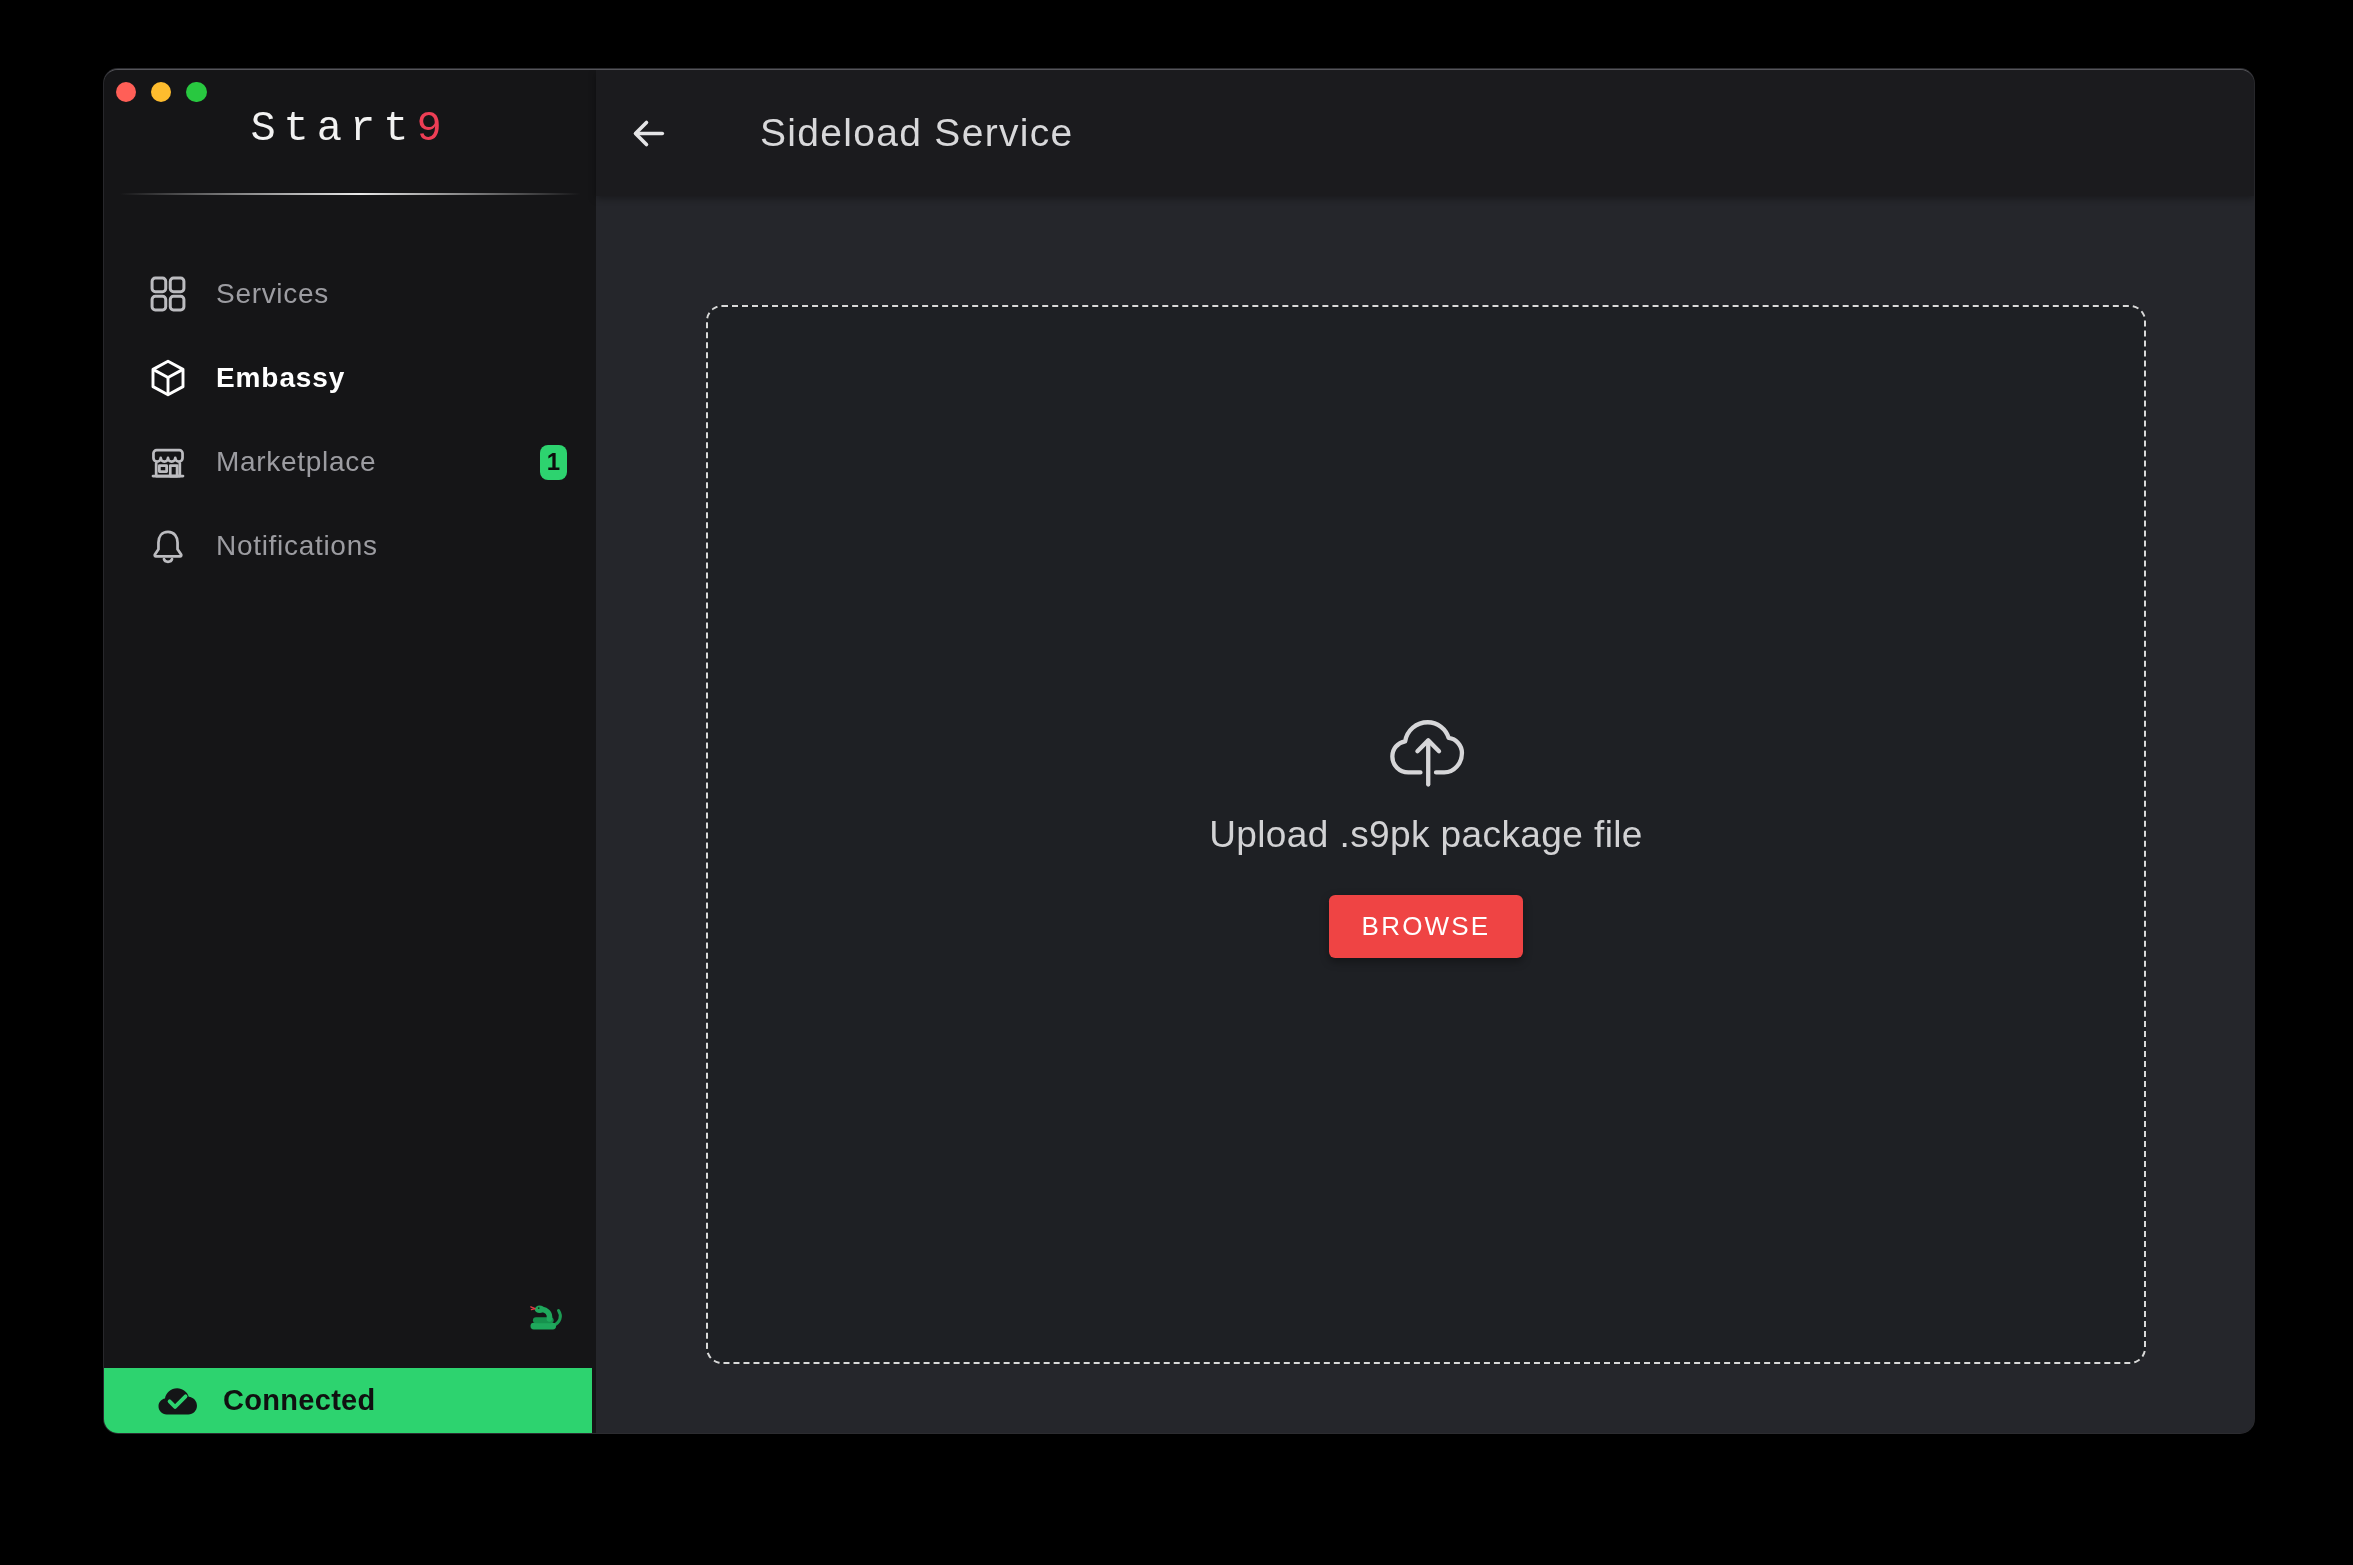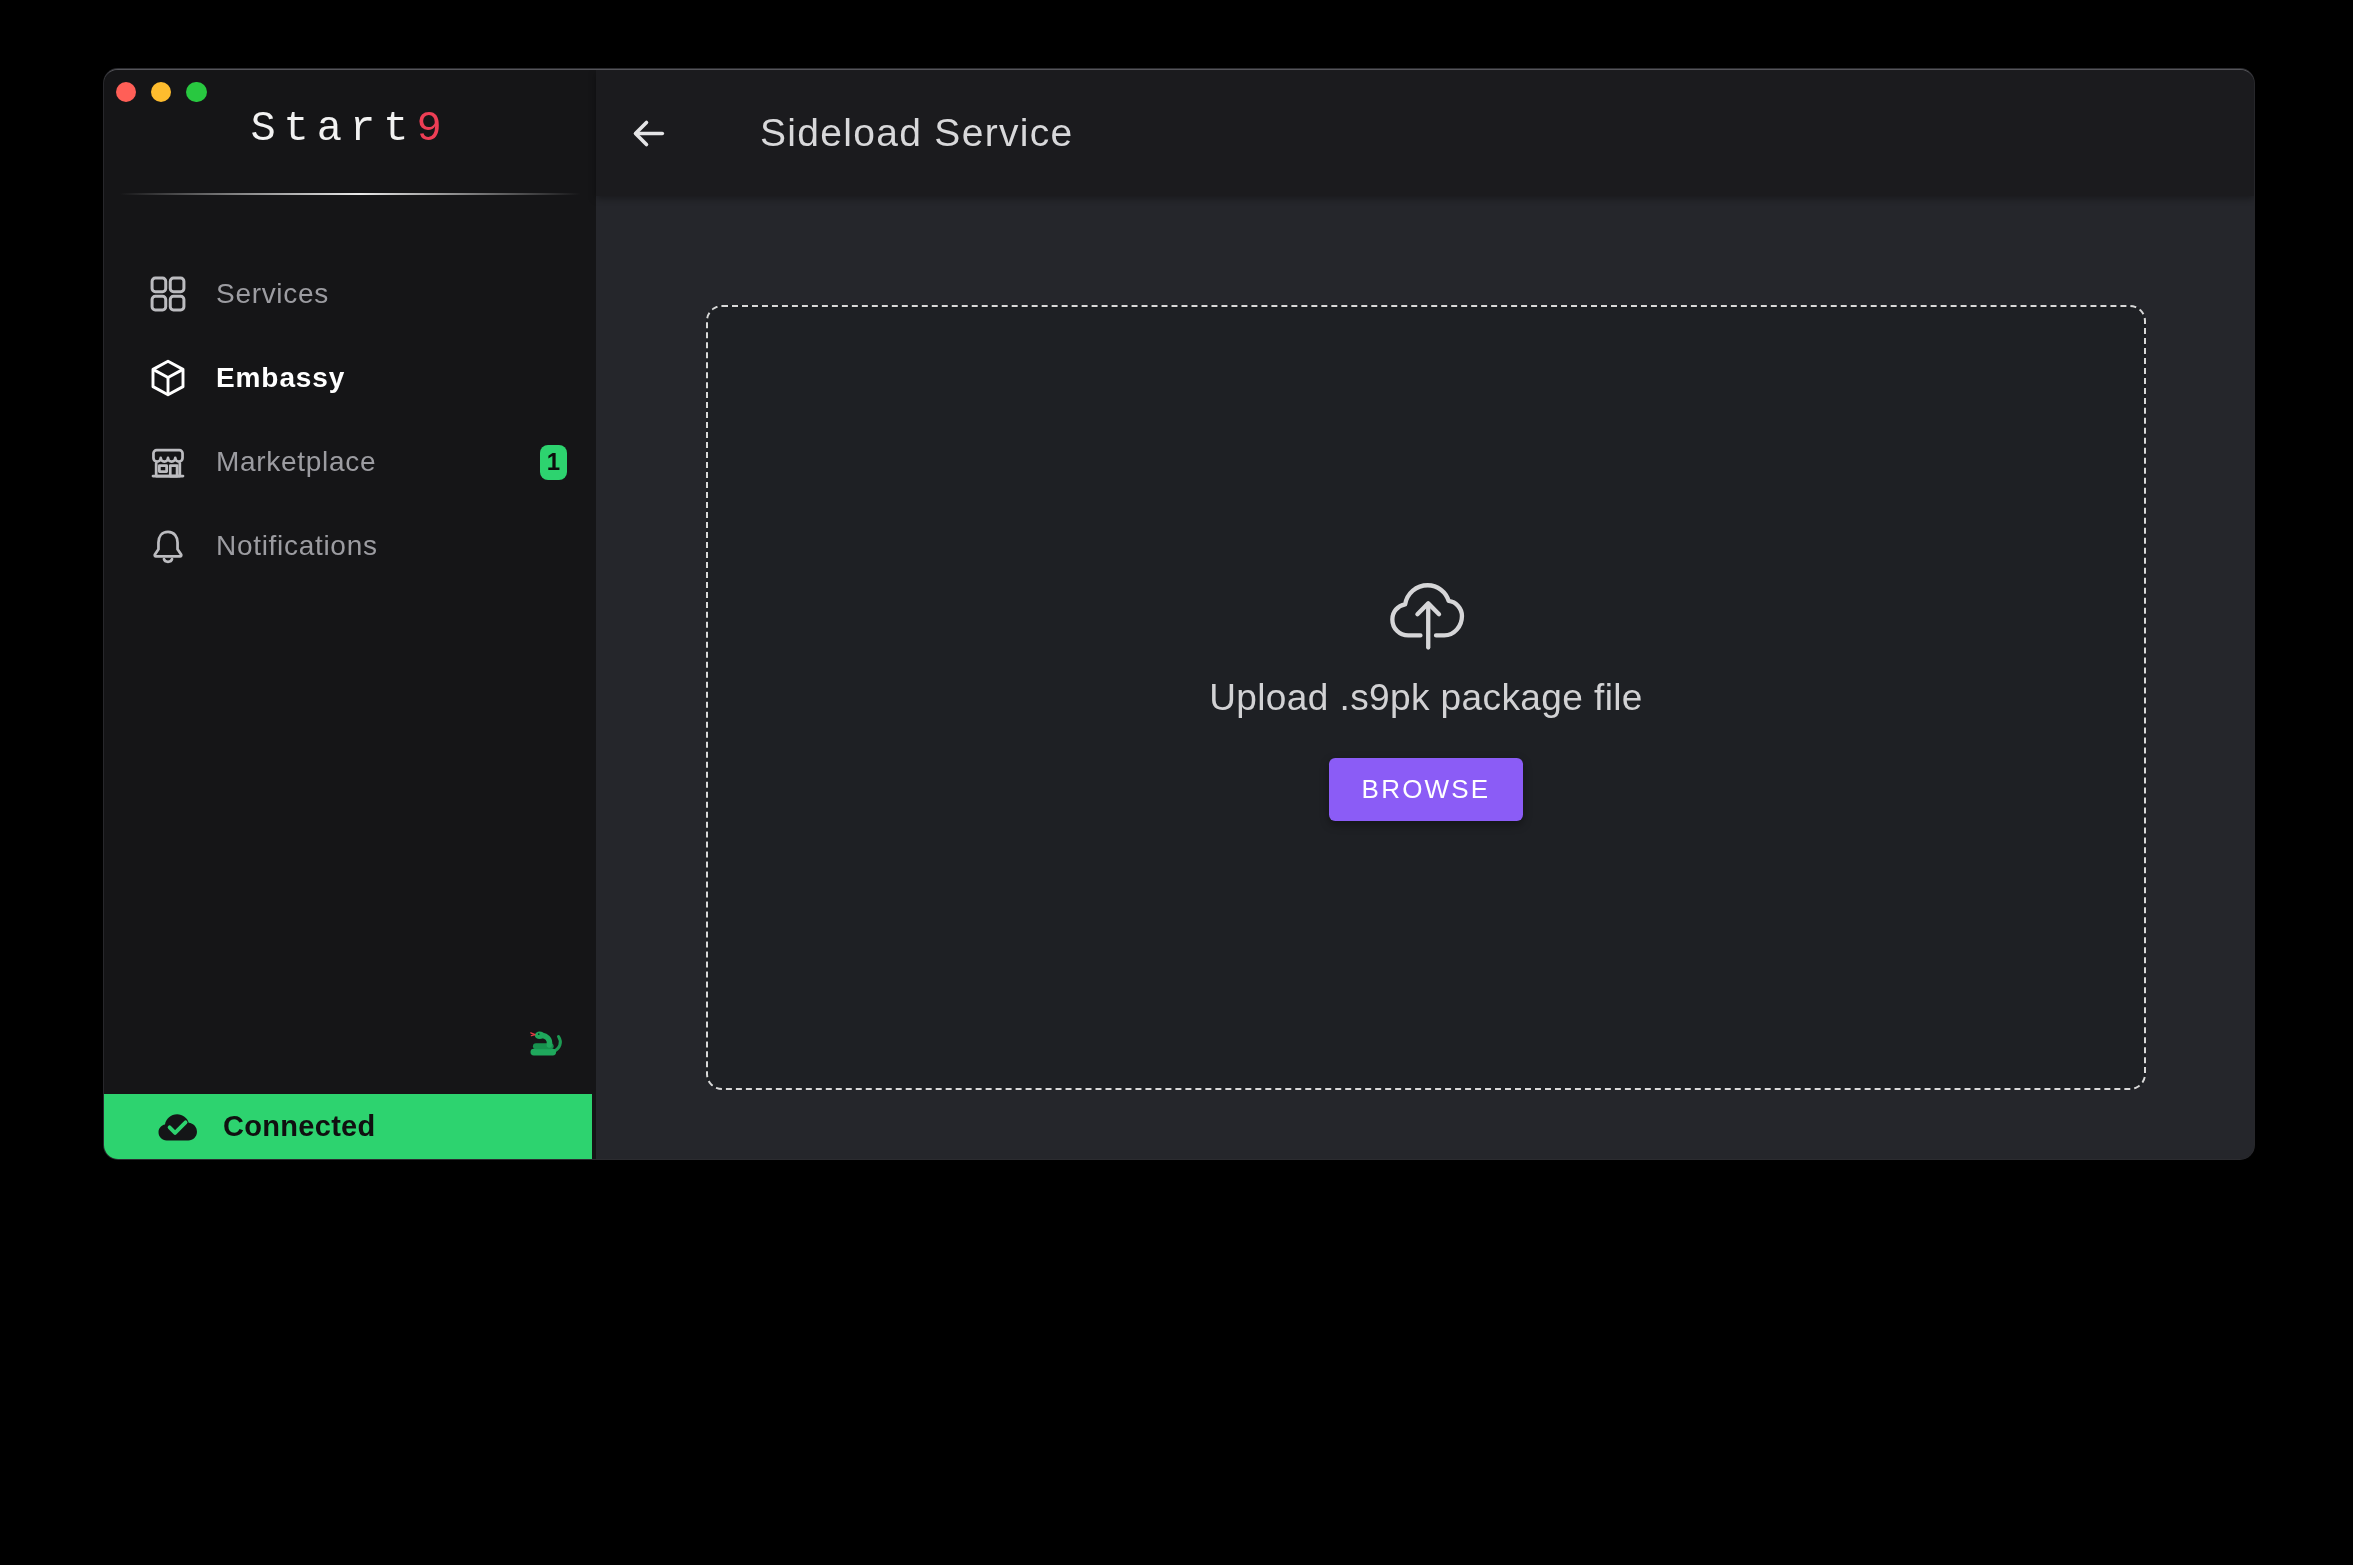--- a/index.html
+++ b/index.html
@@ -4,21 +4,21 @@
 <style>
   html,body{margin:0;padding:0;}
   body{
     width:2354px;height:1566px;
     background:#000;
     font-family:"Liberation Sans", sans-serif;
     position:relative;
     overflow:hidden;
   }
   .window{
-    position:absolute;left:104px;top:69px;width:2150px;height:1090px;
+    position:absolute;left:104px;top:69px;width:2150px;height:1364px;
     border-radius:14px;overflow:hidden;display:flex;
     background:#25262b;
     border-top:1.8px solid #55555a;
     box-shadow:0 0 0 0.9px #2c2c30;
     box-sizing:border-box;
   }
   
   .sidebar{
     width:492px;flex-shrink:0;position:relative;
     background:#151517;
@@ -79,21 +79,21 @@
   .content{flex:1;background:#25262b;position:relative;z-index:1;}
   .dropzone{
     position:absolute;left:110px;top:109px;right:108px;bottom:69px;
     background:#1e2024;
     border:2.7px dashed #d9d9d9;border-radius:16px;
     display:flex;flex-direction:column;align-items:center;justify-content:center;
   }
   .upload-prompt{margin-top:19.5px;font-size:37px;color:#d2d2d4;letter-spacing:0.4px;text-align:center;}
   .browse-btn{
     margin-top:39px;height:63px;padding:8px 33px;
-    background:#8b5cf6;border:none;border-radius:6.2px;
+    background:#ef4444;border:none;border-radius:6.2px;
     color:#ffffff;font-size:26px;letter-spacing:2.2px;font-weight:400;
     font-family:"Liberation Sans", sans-serif;
     box-shadow:0 3.6px 9px rgba(0,0,0,0.35);
     cursor:pointer;
   }
   svg{display:block;}
 </style>
 </head>
 <body>
 

